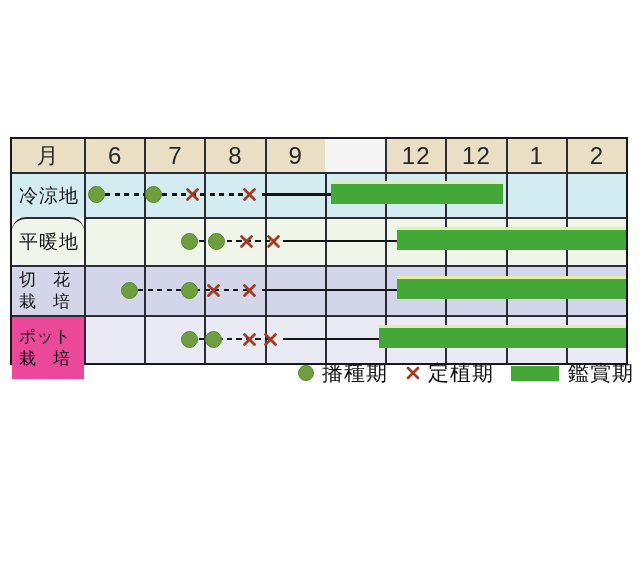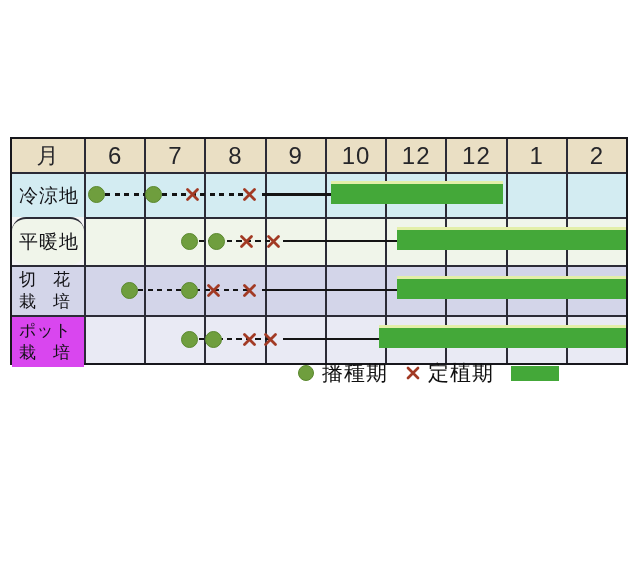--- a/index.html
+++ b/index.html
@@ -37,21 +37,20 @@
 <body>
 
 <div class="stage">
   <div class="table-wrap">
     <div class="tbl" id="tbl">
       <div class="cell hcell" style="left: 0px; top: 0px; width: 72px; height: 33px; background: rgb(234, 223, 196); font-size: 22px;">月</div>
         <div class="cell hcell bl" style="left: 72px; top: 0px; width: 60.2222px; height: 33px; background: rgb(234, 223, 196);">6</div>
         <div class="cell hcell bl" style="left: 132.222px; top: 0px; width: 60.2222px; height: 33px; background: rgb(234, 223, 196);">7</div>
         <div class="cell hcell bl" style="left: 192.444px; top: 0px; width: 60.2222px; height: 33px; background: rgb(234, 223, 196);">8</div>
         <div class="cell hcell bl" style="left: 252.667px; top: 0px; width: 60.2222px; height: 33px; background: rgb(234, 223, 196);">9</div>
-        <div class="cell hcell bl" style="left: 312.889px; top: 0px; width: 60.2222px; height: 33px; background: rgb(234, 223, 196);">10</div>
         <div class="cell hcell bl" style="left: 373.111px; top: 0px; width: 60.2222px; height: 33px; background: rgb(234, 223, 196);">12</div>
         <div class="cell hcell bl" style="left: 433.333px; top: 0px; width: 60.2222px; height: 33px; background: rgb(234, 223, 196);">12</div>
         <div class="cell hcell bl" style="left: 493.556px; top: 0px; width: 60.2222px; height: 33px; background: rgb(234, 223, 196);">1</div>
         <div class="cell hcell bl" style="left: 553.778px; top: 0px; width: 60.2222px; height: 33px; background: rgb(234, 223, 196);">2</div>
         <div class="cell bt lcell one" style="left: 0px; top: 33px; width: 72px; height: 45px; background: rgb(211, 236, 242);">
           <div>
             <div>冷涼地</div>
           </div>
         </div>
         <div class="cell bl bt" style="left: 72px; top: 33px; width: 60.2222px; height: 45px; background: rgb(211, 236, 242);"></div>
@@ -85,21 +84,21 @@
         </div>
         <div class="cell bl bt" style="left: 72px; top: 126px; width: 60.2222px; height: 50px; background: rgb(211, 213, 233);"></div>
         <div class="cell bl bt" style="left: 132.222px; top: 126px; width: 60.2222px; height: 50px; background: rgb(211, 213, 233);"></div>
         <div class="cell bl bt" style="left: 192.444px; top: 126px; width: 60.2222px; height: 50px; background: rgb(211, 213, 233);"></div>
         <div class="cell bl bt" style="left: 252.667px; top: 126px; width: 60.2222px; height: 50px; background: rgb(211, 213, 233);"></div>
         <div class="cell bl bt" style="left: 312.889px; top: 126px; width: 60.2222px; height: 50px; background: rgb(211, 213, 233);"></div>
         <div class="cell bl bt" style="left: 373.111px; top: 126px; width: 60.2222px; height: 50px; background: rgb(211, 213, 233);"></div>
         <div class="cell bl bt" style="left: 433.333px; top: 126px; width: 60.2222px; height: 50px; background: rgb(211, 213, 233);"></div>
         <div class="cell bl bt" style="left: 493.556px; top: 126px; width: 60.2222px; height: 50px; background: rgb(211, 213, 233);"></div>
         <div class="cell bl bt" style="left: 553.778px; top: 126px; width: 60.2222px; height: 50px; background: rgb(211, 213, 233);"></div>
-        <div class="cell bt lcell two" style="left: 0px; top: 176px; width: 72px; height: 52px; background: #d946ef;">
+        <div class="cell bt lcell two" style="left: 0px; top: 176px; width: 72px; height: 64px; background: #ec4899;">
           <div>
             <div>ポット</div>
             <div>栽　培</div>
           </div>
         </div>
         <div class="cell bl bt" style="left: 72px; top: 176px; width: 60.2222px; height: 48px; background: rgb(233, 234, 244);"></div>
         <div class="cell bl bt" style="left: 132.222px; top: 176px; width: 60.2222px; height: 48px; background: rgb(233, 234, 244);"></div>
         <div class="cell bl bt" style="left: 192.444px; top: 176px; width: 60.2222px; height: 48px; background: rgb(233, 234, 244);"></div>
         <div class="cell bl bt" style="left: 252.667px; top: 176px; width: 60.2222px; height: 48px; background: rgb(233, 234, 244);"></div>
         <div class="cell bl bt" style="left: 312.889px; top: 176px; width: 60.2222px; height: 48px; background: rgb(233, 234, 244);"></div>
@@ -169,14 +168,15 @@
   </div>
 
   <div class="legend">
     <span class="lg-dot"></span>
     <span class="lg-label">播種期</span>
     <svg class="lg-x" width="16" height="16" viewBox="0 0 16 16">
       <path d="M3 3 L13 13 M13 3 L3 13" stroke="#a23a24" stroke-width="2.7" stroke-linecap="round" fill="none"></path>
     </svg>
     <span class="lg-label">定植期</span>
     <span class="lg-bar"></span>
+    <span class="lg-label">鑑賞期</span>
   </div>
 </div>
 
 </body></html>

